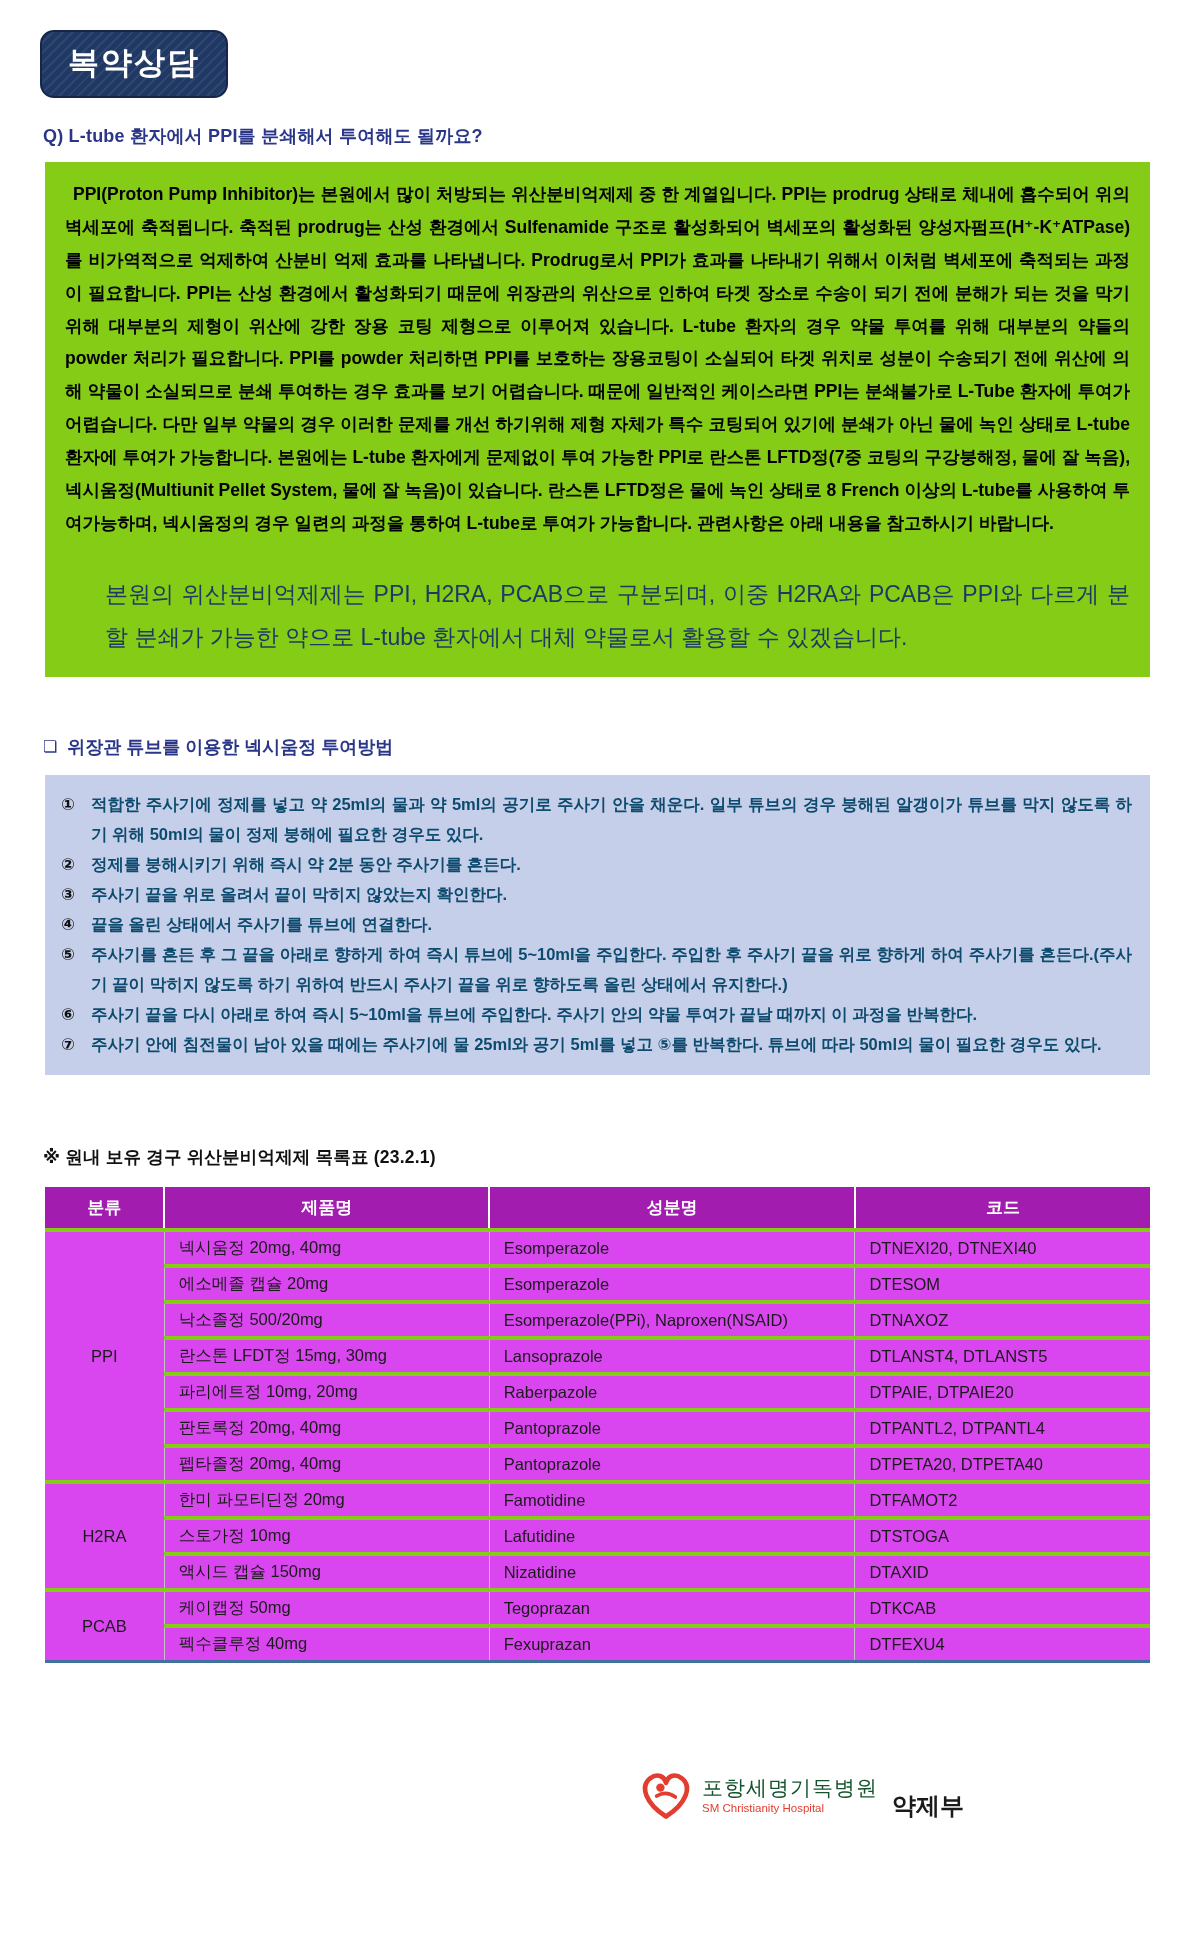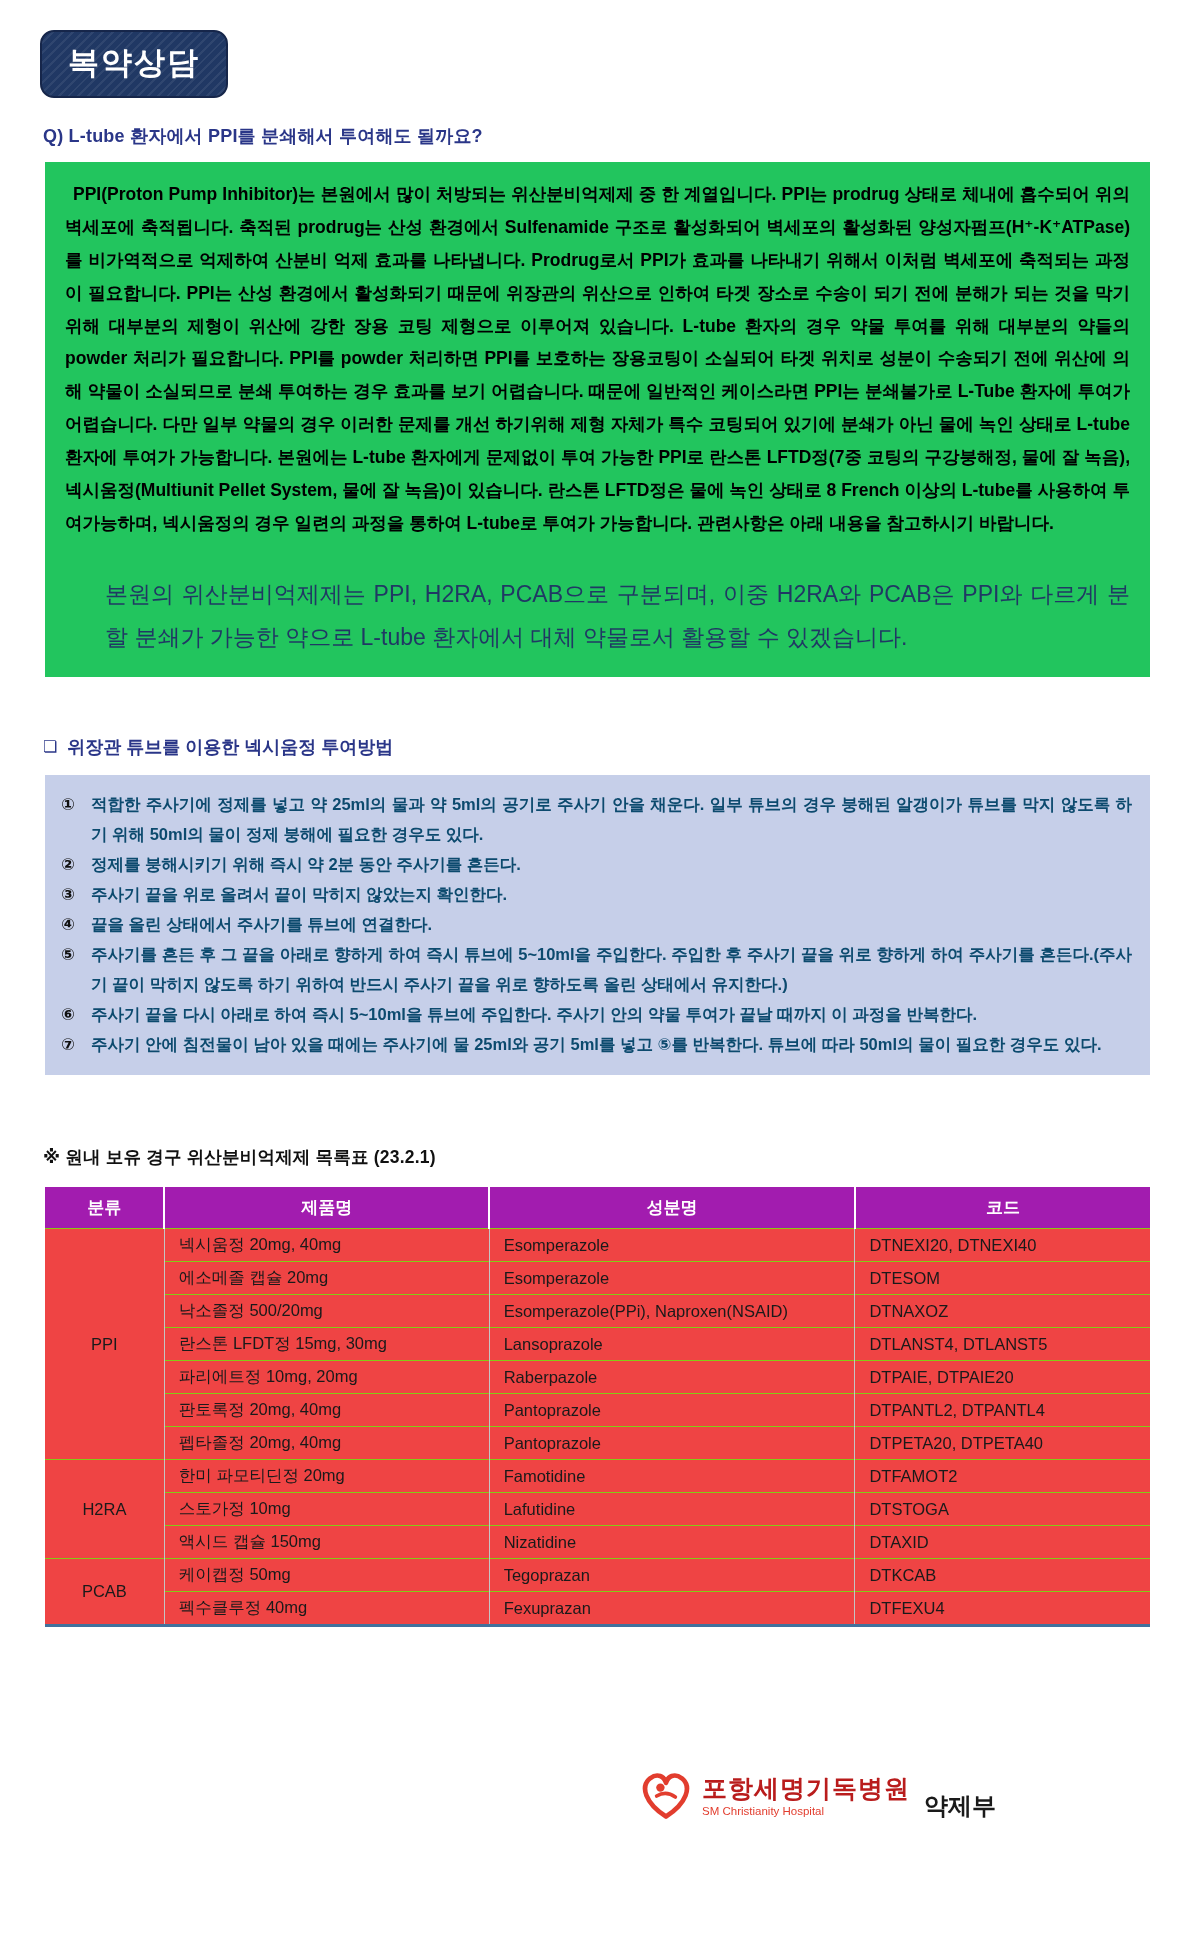--- a/index.html
+++ b/index.html
@@ -20,21 +20,21 @@
     color:#ffffff; font-size:31px; font-weight:bold; letter-spacing:2px;
   }
 
   
   .question {
     margin:26px 0 0 43px; color:#2a3688; font-size:18px; font-weight:bold; letter-spacing:0.2px;
   }
 
   
   .answer-box {
-    margin:14px 37px 0 45px; background:#22c55e;
+    margin:14px 37px 0 45px; background:#84cc16;
     padding:16px 20px 18px 20px; width:1105px;
   }
   .answer-box .para1 {
     font-size:17.5px; font-weight:bold; line-height:1.88; text-align:justify; text-indent:8px;
     color:#000;
   }
   .answer-box .para2 {
     margin-top:33px; font-size:23px; font-weight:normal; line-height:1.88; text-align:justify;
     color:#203864;
     margin-left:40px;
@@ -67,37 +67,37 @@
   table.med-table {
     margin:18px 37px 0 45px; width:1105px; border-collapse:collapse;
     border-bottom:3px solid #41719c;
   }
   table.med-table thead th {
     background:#a21caf; color:#ffffff; font-size:17px; font-weight:bold;
     padding:9px 6px; text-align:center; border-left:2px solid #ffffff;
   }
   table.med-table thead th:first-child { border-left:none; }
   table.med-table td {
-    border-top:1px solid #84cc16; font-size:16.5px; padding:5px 14px; height:33px;
-    color:#1a1a1a; background:#ef4444;
+    border-top:4px solid #84cc16; font-size:16.5px; padding:5px 14px; height:33px;
+    color:#1a1a1a; background:#d946ef;
   }
   table.med-table td.cat {
     text-align:center; vertical-align:middle; border-right:1px solid #c4c4c4; padding:5px 4px;
   }
   table.med-table td.name { border-right:1px solid #c4c4c4; }
   table.med-table td.ingr { border-right:1px solid #c4c4c4; }
   col.c-cat{width:10.8%;} col.c-name{width:29.4%;} col.c-ingr{width:33.1%;} col.c-code{width:26.7%;}
 
   
   .footer {
     position:absolute; left:638px; top:1768px; display:flex; align-items:center; gap:8px;
   }
   .logo-wrap { width:56px; height:56px; }
   .hosp-text { display:flex; flex-direction:column; line-height:1.15; }
-  .hosp-kr { color:#b91c1c; font-size:25px; font-weight:bold; letter-spacing:1px; }
+  .hosp-kr { color:#14532d; font-size:21px; font-weight:normal; letter-spacing:1px; }
   .hosp-en { color:#e23d2e; font-size:11.5px; margin-top:2px; }
   .dept { color:#1a1a1a; font-size:24px; font-weight:bold; margin-left:6px; align-self:flex-end; padding-bottom:2px; }
 </style>
 </head>
 <body>
 
 <div class="page">
 
   <div class="badge">복약상담</div>
 

